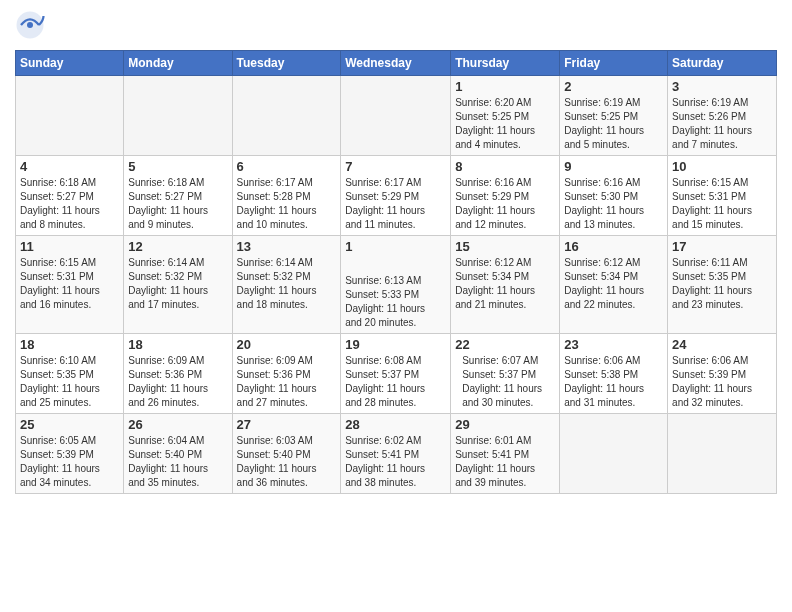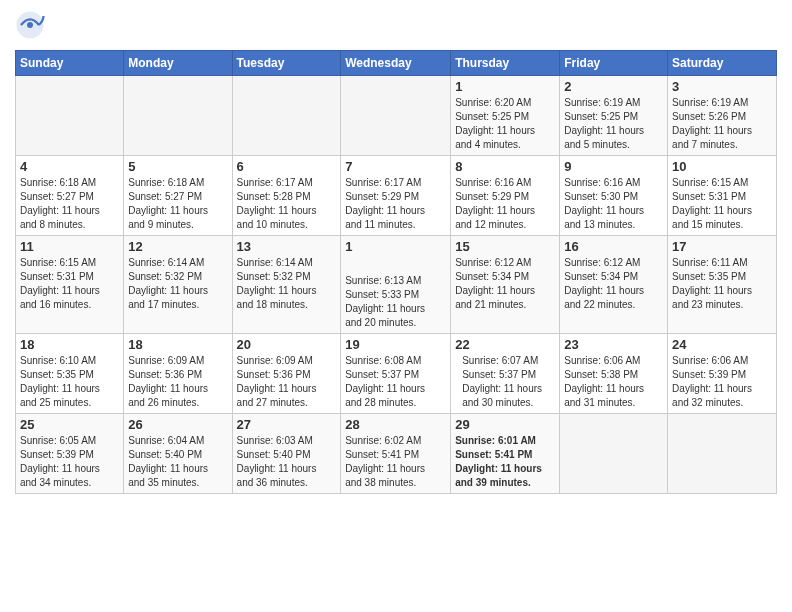--- a/index.html
+++ b/index.html
@@ -285,21 +285,21 @@
           </td>
           <td>
             <div class="day-num">28</div>
             <div class="day-info" style="white-space: pre-line;">Sunrise: 6:02 AM
 Sunset: 5:41 PM
 Daylight: 11 hours
 and 38 minutes.</div>
           </td>
           <td>
             <div class="day-num">29</div>
-            <div class="day-info" style="white-space: pre-line; font-weight: bold;">Sunrise: 6:01 AM
+            <div class="day-info" style="white-space: pre-line;">Sunrise: 6:01 AM
 Sunset: 5:41 PM
 Daylight: 11 hours
 and 39 minutes.</div>
           </td>
           <td class="empty"></td>
           <td class="empty"></td>
         </tr>
       </tbody>
   </table>
 </div>

